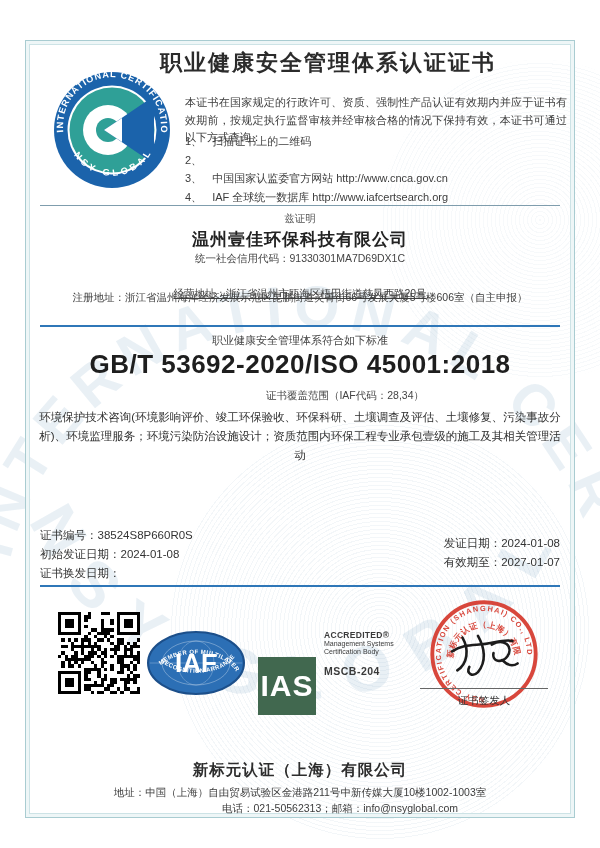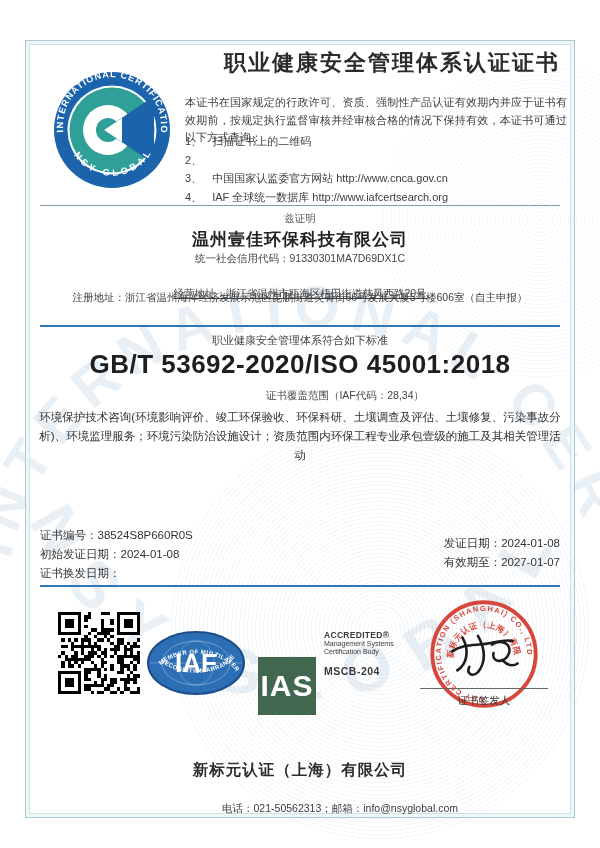--- a/index.html
+++ b/index.html
@@ -5,21 +5,21 @@
   html,body{margin:0;padding:0;background:#fff;}
   .page{position:relative;width:600px;height:848px;background:#ffffff;overflow:hidden;
         font-family:"Liberation Sans","DejaVu Sans",sans-serif;color:#3a3a3a;}
   .abs{position:absolute;}
   .frame{position:absolute;left:25px;top:40px;width:548px;height:776px;
          border:1px solid #a9ccd1;box-shadow:inset 0 0 0 3px #eef6f7, inset 0 0 0 4px #cde3e6;}
   .wm{position:absolute;left:0;top:0;width:600px;height:848px;pointer-events:none;}
   .guilloche{position:absolute;border-radius:50%;
      background:repeating-radial-gradient(circle, rgba(110,150,180,0.10) 0 1px, rgba(255,255,255,0) 1px 4px);
      pointer-events:none;}
-  .title{left:160px;top:48px;width:400px;text-align:right;font-size:22px;font-weight:700;
+  .title{left:160px;top:48px;width:400px;text-align:left;font-size:22px;font-weight:700;
          color:#2b2b2b;letter-spacing:2px;}
   .intro{left:185px;top:94px;width:382px;font-size:11px;line-height:17.5px;color:#3c3c3c;text-align:justify;}
   .qlist{left:185px;top:132px;width:382px;font-size:11px;color:#3c3c3c;}
   .qitem{display:flex;gap:10px;line-height:18.5px;}
   .divider-gray{left:40px;top:205px;width:520px;border-top:1.5px solid #7f9dad;}
   .center{left:0;width:600px;text-align:center;}
   .certify-label{top:212px;font-size:10.5px;color:#555;}
   .company{top:228px;font-size:17px;font-weight:700;color:#222;letter-spacing:1px;}
   .credit{top:252px;font-size:10.5px;color:#444;}
   .addr1{top:271px;font-size:10.5px;color:#3c3c3c;margin-top:20px;}
@@ -400,15 +400,16 @@
       <path d="M58 44 C 66 58, 68 74, 58 86 C 52 92, 44 88, 48 80"></path>
       <path d="M74 54 C 88 46, 100 56, 92 68 C 86 76, 74 74, 76 64"></path>
       <path d="M86 72 C 92 78, 98 80, 104 76"></path>
     </g>
   </svg>
 
   <div class="abs signer-line"></div>
   <div class="abs signer-label">证书签发人</div>
 
   <div class="abs center f-company">新标元认证（上海）有限公司</div>
+  <div class="abs center f-addr">地址：中国（上海）自由贸易试验区金港路211号中新传媒大厦10楼1002-1003室</div>
   <div class="abs center f-contact">电话：021-50562313；邮箱：info@nsyglobal.com</div>
 
 </div>
 
 </body></html>

